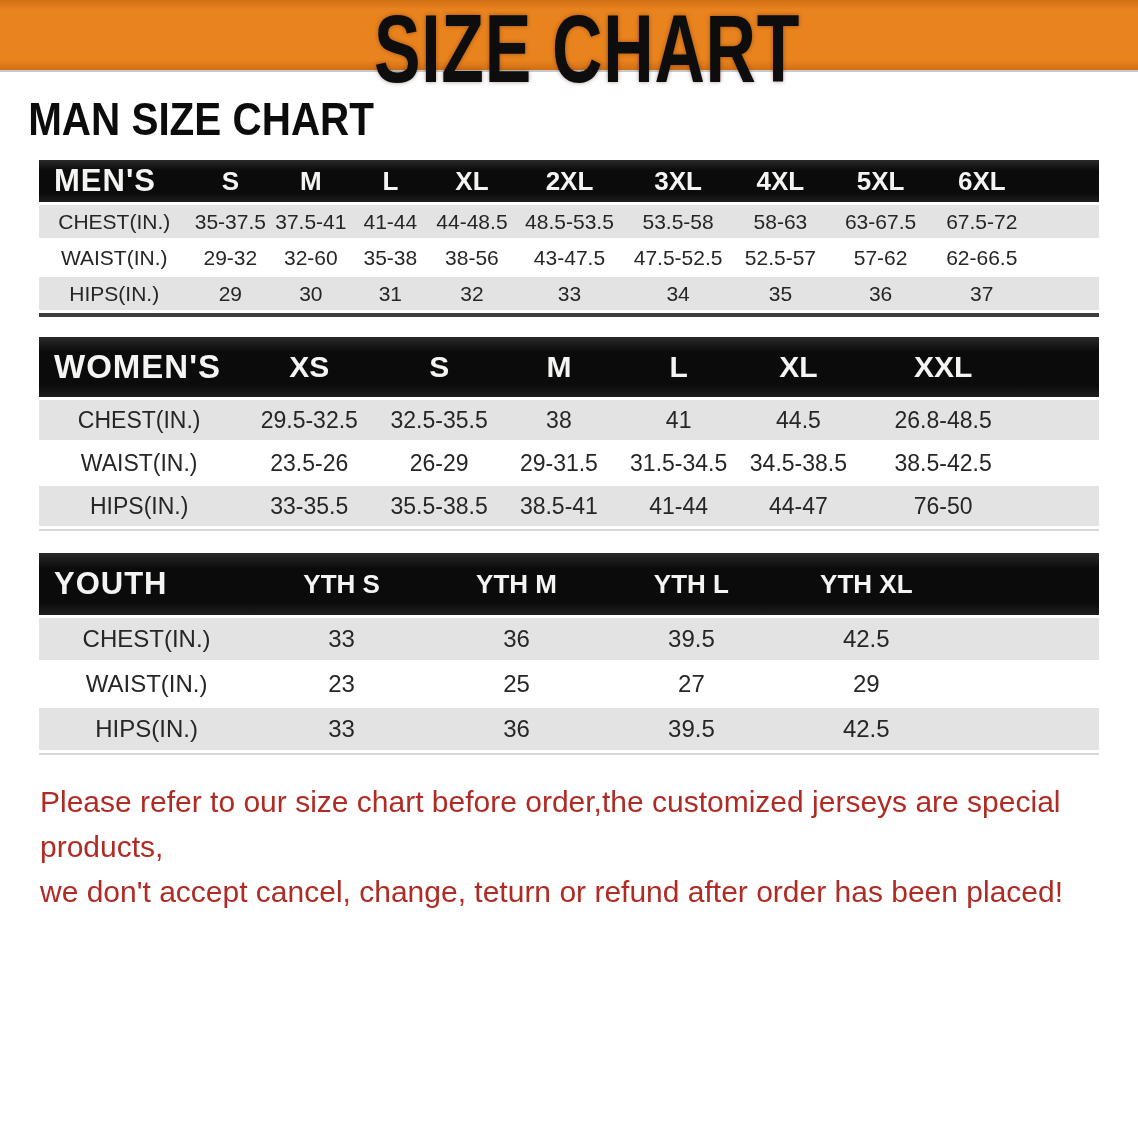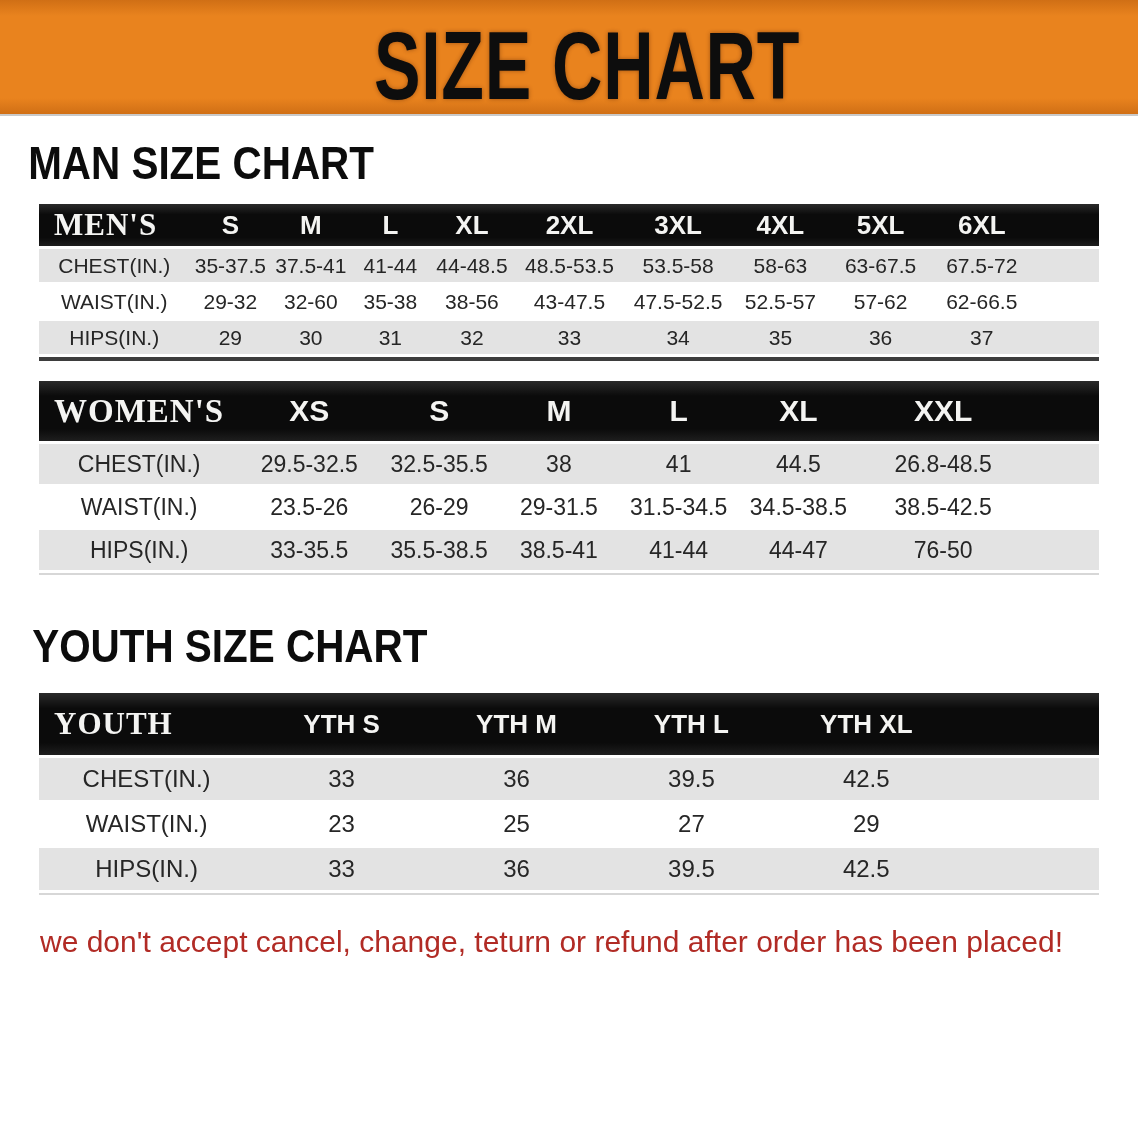--- a/index.html
+++ b/index.html
@@ -3,23 +3,23 @@
 <meta charset="utf-8">
 <style>
   html, body {
     margin: 0; padding: 0;
     width: 1138px; height: 1132px;
     background: #ffffff;
     overflow: hidden;
     font-family: "Liberation Sans", sans-serif;
   }
   .banner {
-    width: 100%; height: 116px;
+    width: 100%; height: 72px;
     background: linear-gradient(180deg, var(--orange-dark) 0%, var(--orange) 14%, var(--orange) 86%, var(--orange-dark) 100%);
-    display: flex; align-items: flex-end; justify-content: center;
+    display: flex; align-items: flex-start; justify-content: center;
     border-bottom: 2px solid #c9c9c9;
     box-sizing: border-box;
     padding-left: 36px;
   }
   .banner-title {
     font-size: 97px;
     font-weight: bold;
     color: #0d0d0d;
     letter-spacing: 1px;
     transform: scaleX(0.72);
@@ -63,21 +63,20 @@
     color: #f4f4f2;
     font-weight: bold;
     text-align: center;
     padding: 0;
     white-space: nowrap;
   }
   table.size-table th.corner {
     text-align: left;
     padding-left: 15px;
     letter-spacing: 1px;
-    font-family: Liberation Serif, serif;
   }
   .s-men  th { height: 42px; font-size: 26px; }
   .s-women th { height: 60px; font-size: 30px; }
   .s-youth th { height: 62px; font-size: 26px; }
   .s-men  th.corner { font-size: 31px; }
   .s-women th.corner { font-size: 33px; }
   .s-youth th.corner { font-size: 31px; }
 
   table.size-table td {
     text-align: center;
@@ -248,23 +247,20 @@
           <td>44-47</td>
           <td>76-50</td>
           <td></td>
         </tr>
       </tbody>
     </table>
   <div class="bottomline light"></div>
 </div>
 
 <div class="section s-youth">
-  <div class="heading">
-    <span>YOUTH SIZE CHART</span>
-  </div>
   <table class="size-table">
       <colgroup>
         <col style="width: 20.3%;">
         <col style="width: 16.5%;">
         <col style="width: 16.5%;">
         <col style="width: 16.5%;">
         <col style="width: 16.5%;">
         <col style="width: 13.7%;">
       </colgroup>
       <thead>
@@ -301,14 +297,15 @@
           <td>39.5</td>
           <td>42.5</td>
           <td></td>
         </tr>
       </tbody>
     </table>
   <div class="bottomline light"></div>
 </div>
 
 <div class="footer">
+  <div>Please refer to our size chart before order,the customized jerseys are special products,</div>
   <div>we don't accept cancel, change, teturn or refund after order has been placed!</div>
 </div>
 
 </body></html>

